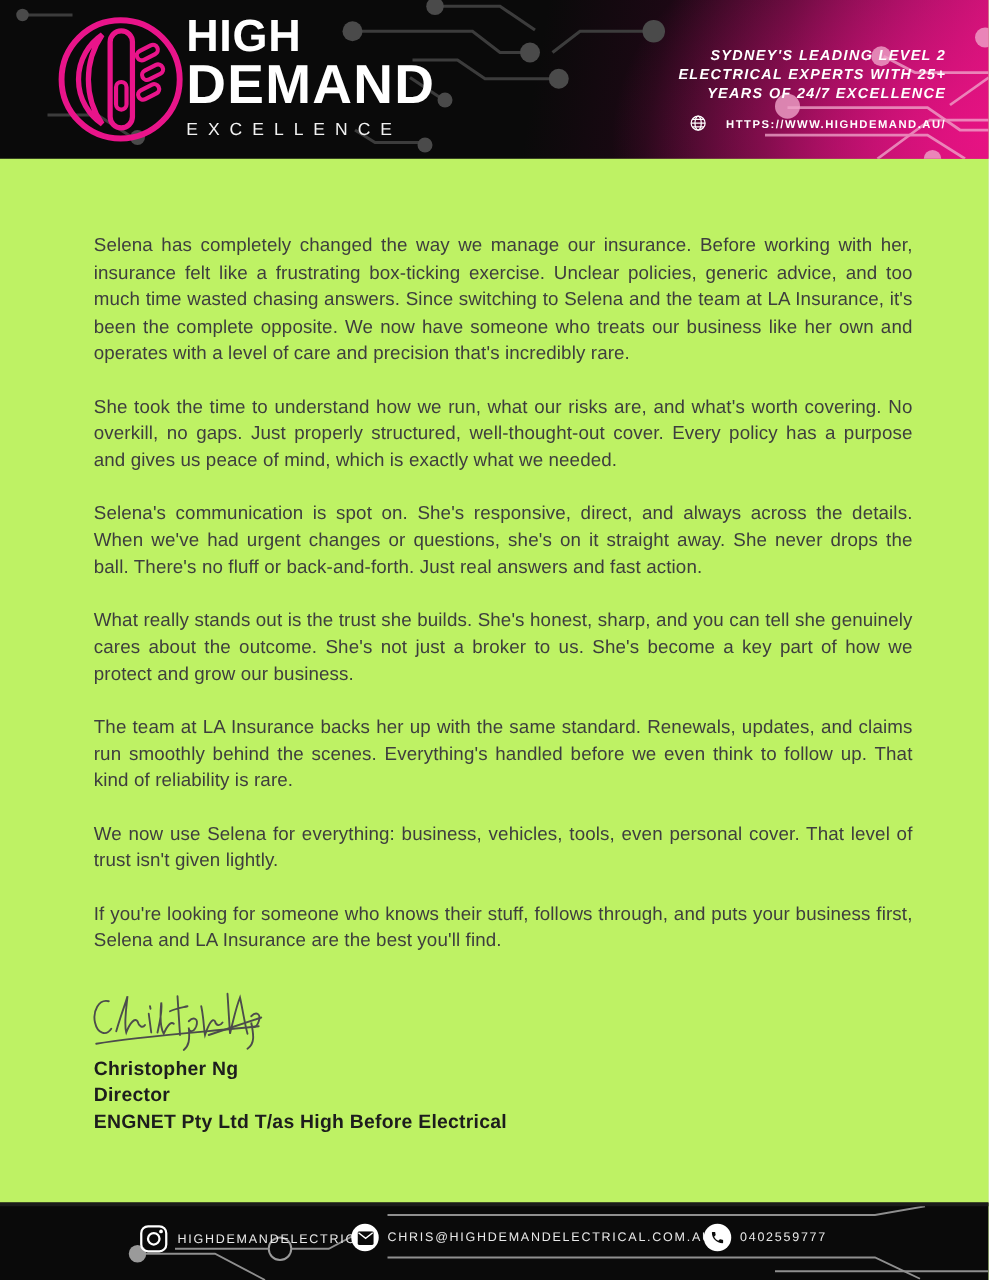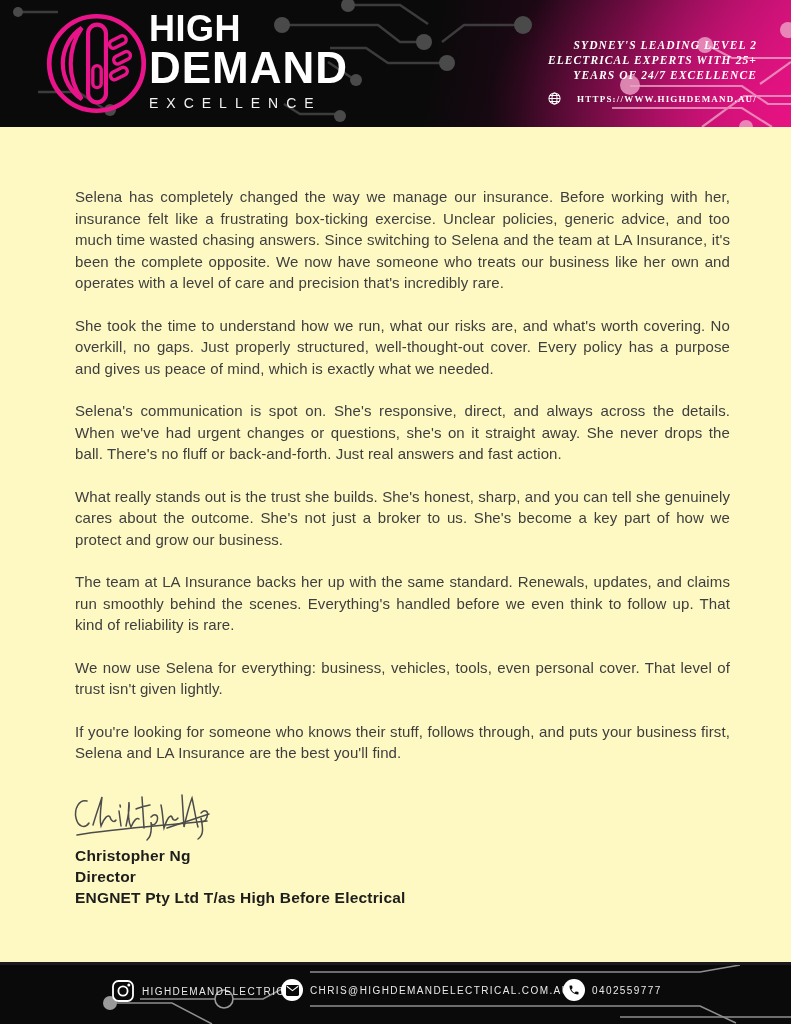--- a/index.html
+++ b/index.html
@@ -1,35 +1,35 @@
 <!DOCTYPE html>
 <html><head>
 <meta charset="utf-8">
 <style>
   html,body{margin:0;padding:0;background:#e8e8e8;}
   .page{
     position:relative;width:791px;height:1024px;margin:0 auto;
-    background:#fef9c3;overflow:hidden;
+    background:#bef264;overflow:hidden;
     font-family:"Liberation Sans","DejaVu Sans",sans-serif;
   }
 
   
   .header{
     position:absolute;top:0;left:0;width:791px;height:127px;
     background:
       radial-gradient(ellipse 430px 290px at 101% 88%, rgba(233,18,132,.92), rgba(233,18,132,0) 72%),
       linear-gradient(100deg,#0a0a0a 0%,#0a0a0a 54%,#1c0814 66%,#4a0a2e 78%,#93105b 90%,#cf1478 100%);
   }
   .header-traces{position:absolute;inset:0;}
   .logo-mark{position:absolute;left:44px;top:11px;}
   .wordmark{position:absolute;left:149px;top:10px;color:#ffffff;}
   .wm1{font-size:36px;font-weight:bold;line-height:37px;letter-spacing:.5px;}
   .wm2{font-size:44px;font-weight:bold;line-height:41px;letter-spacing:1px;}
   .wm3{font-size:14px;font-weight:400;letter-spacing:8px;line-height:22px;margin-top:4px;color:#f2f2f2;}
-  .tagline-block{position:absolute;right:34px;top:38px;text-align:right;color:#ffffff;font-family:Liberation Serif, serif;}
+  .tagline-block{position:absolute;right:34px;top:38px;text-align:right;color:#ffffff;}
   .tagline-line{font-size:11.5px;font-weight:bold;font-style:italic;letter-spacing:1.1px;line-height:15px;}
   .website-row{margin-top:9px;display:flex;align-items:center;justify-content:flex-end;gap:16px;}
   .website-text{font-size:9px;font-weight:bold;letter-spacing:1.2px;color:#ffffff;}
 
   
   .letter-body{position:absolute;top:127px;left:0;width:791px;padding:59px 61px 0 75px;box-sizing:border-box;}
   .letter-body p{
     margin:0 0 21px 0;font-size:15px;line-height:21.5px;color:#3e3e3e;
     text-align:justify;letter-spacing:.1px;
   }

